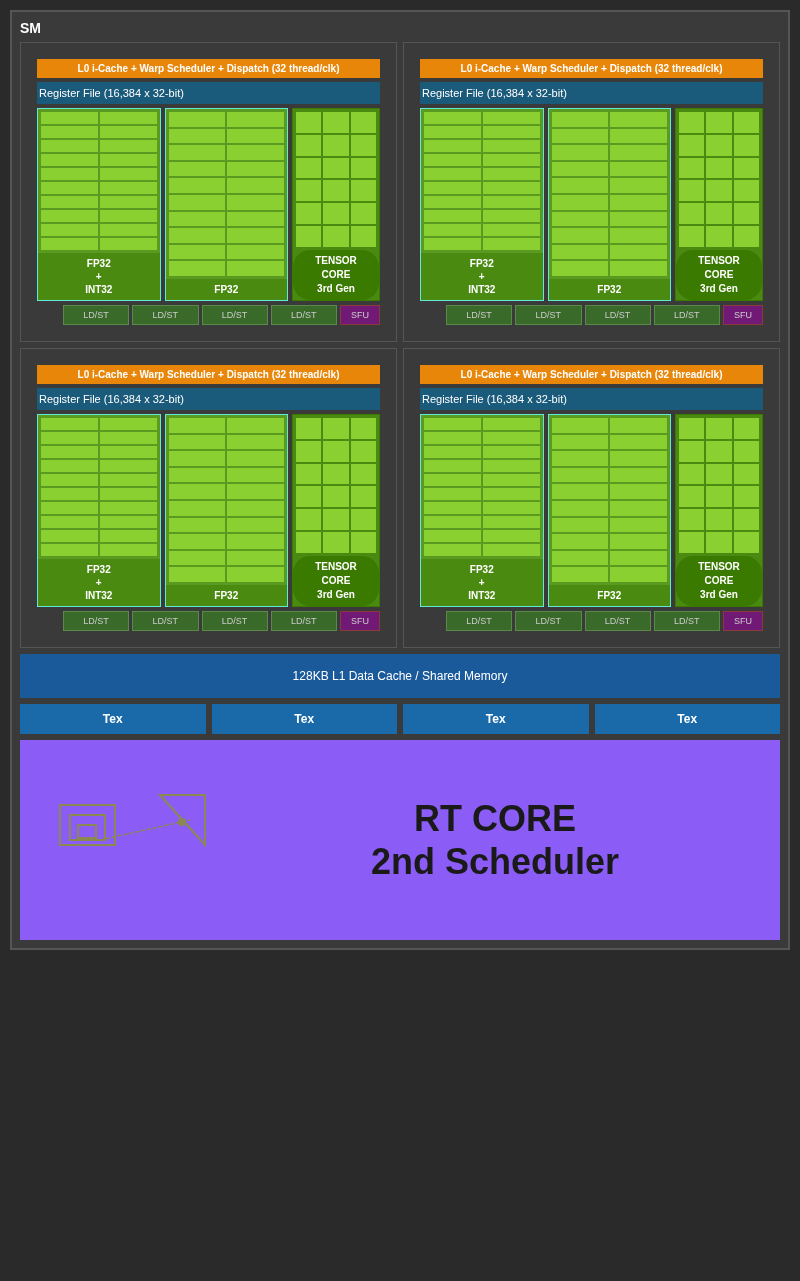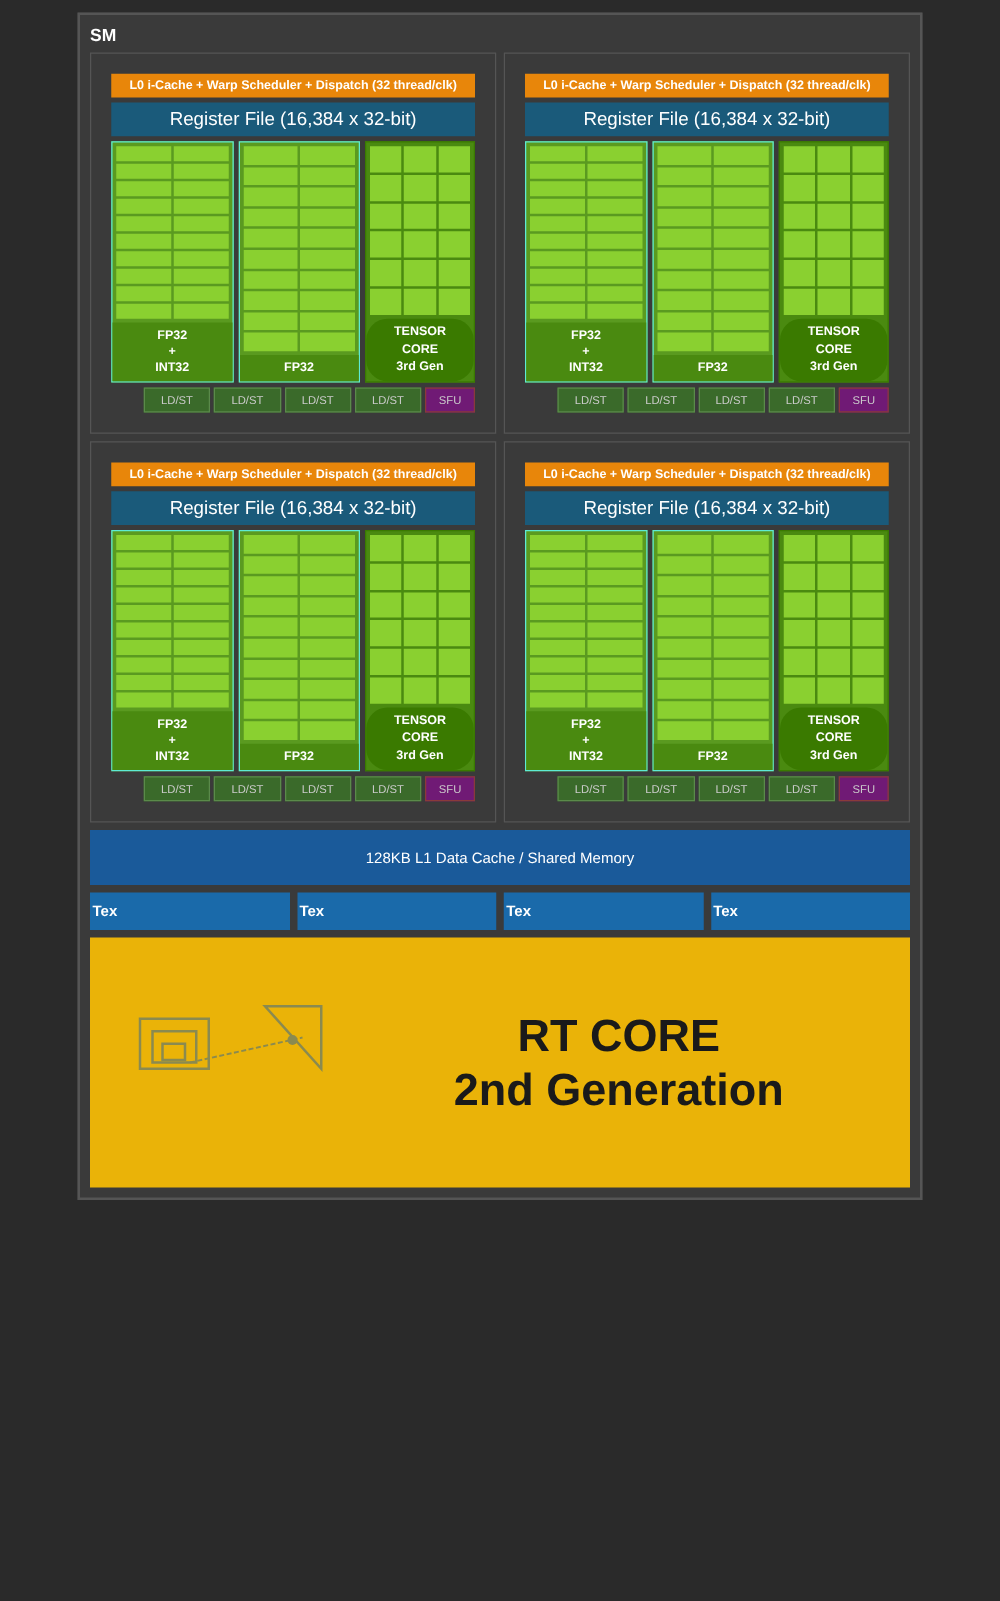--- a/index.html
+++ b/index.html
@@ -6,21 +6,21 @@
     body {
       width: 800px;
       min-height: 1281px;
       background: #2a2a2a;
       font-family: Arial, sans-serif;
       display: flex;
       justify-content: center;
       align-items: flex-start;
     }
     .sm-container {
-      width: 676px;
+      width: 780px;
       margin: 10px;
       background: #3a3a3a;
       border: 2px solid #555;
       padding: 8px;
     }
     .sm-label {
       color: white;
       font-size: 14px;
       font-weight: bold;
       margin-bottom: 6px;
@@ -41,22 +41,21 @@
       color: white;
       font-size: 10px;
       font-weight: bold;
       text-align: center;
       padding: 4px 2px;
       margin-bottom: 4px;
     }
     .register-file-bar {
       background: #1a5a7a;
       color: white;
-      font-size: 15px;
-      text-align: center;
+      font-size: 11px;
       padding: 5px 2px;
       margin-bottom: 4px;
     }
     .cores-area {
       display: flex;
       gap: 4px;
       margin-bottom: 4px;
     }
     .bottom-units {
       display: flex;
@@ -94,25 +93,25 @@
       display: grid;
       grid-template-columns: 1fr 1fr 1fr 1fr;
       gap: 6px;
       margin-bottom: 6px;
     }
     .tex-unit {
       background: #1a6aaa;
       color: white;
       font-size: 12px;
       font-weight: bold;
-      text-align: left;
+      text-align: center;
       padding: 8px 2px;
     }
     .rt-core-area {
-      background: #eab308;
+      background: #8b5cf6;
       display: flex;
       align-items: center;
       justify-content: flex-start;
       min-height: 200px;
       position: relative;
     }
     .rt-core-text {
       text-align: center;
       flex: 1;
     }
@@ -555,18 +554,18 @@
 
       <polygon points="110,20 155,70 155,20" fill="none" stroke="#8a8a50" stroke-width="2"></polygon>
 
       <line x1="50" y1="65" x2="140" y2="45" stroke="#8a8a50" stroke-width="1.5" stroke-dasharray="4,2"></line>
 
       <circle cx="132" cy="47" r="4" fill="#8a8a50"></circle>
     </svg>
     <div class="rt-core-text" style="margin-left: 190px;">
       <div class="rt-core-title">
         <span>RT CORE</span><br>
-        <span>2nd Generation</span>
+        <span>2nd Scheduler</span>
       </div>
     </div>
   </div>
 
 </div>
 
 </body></html>

